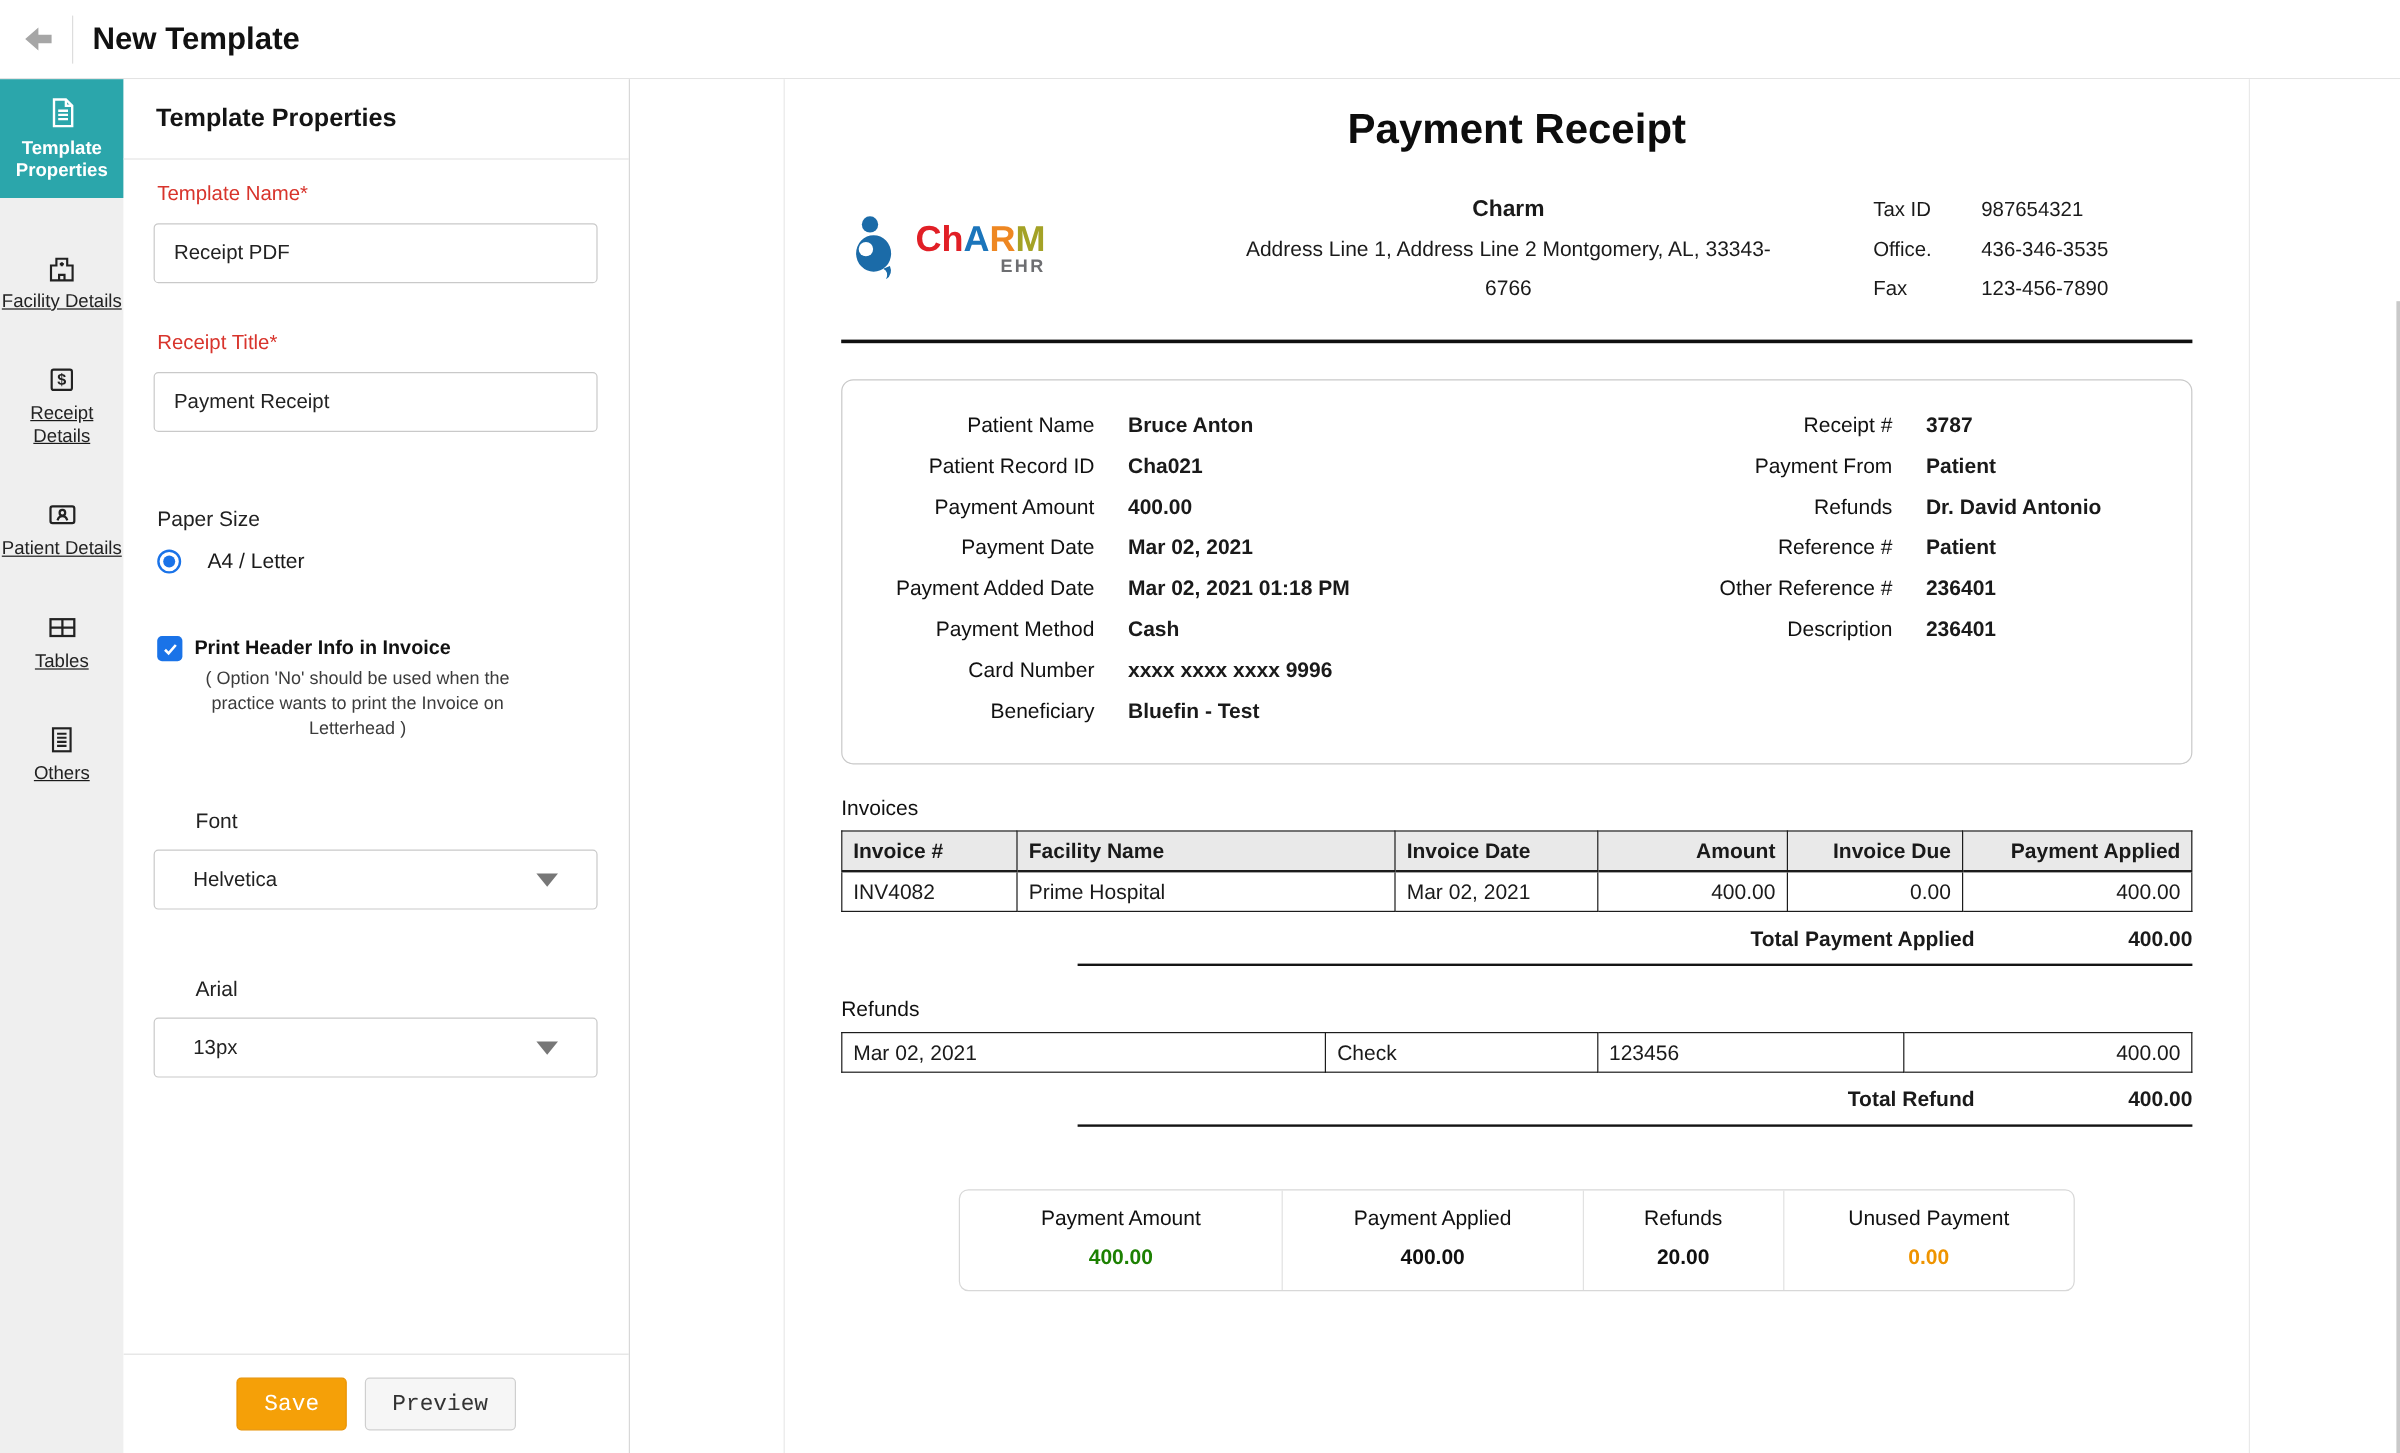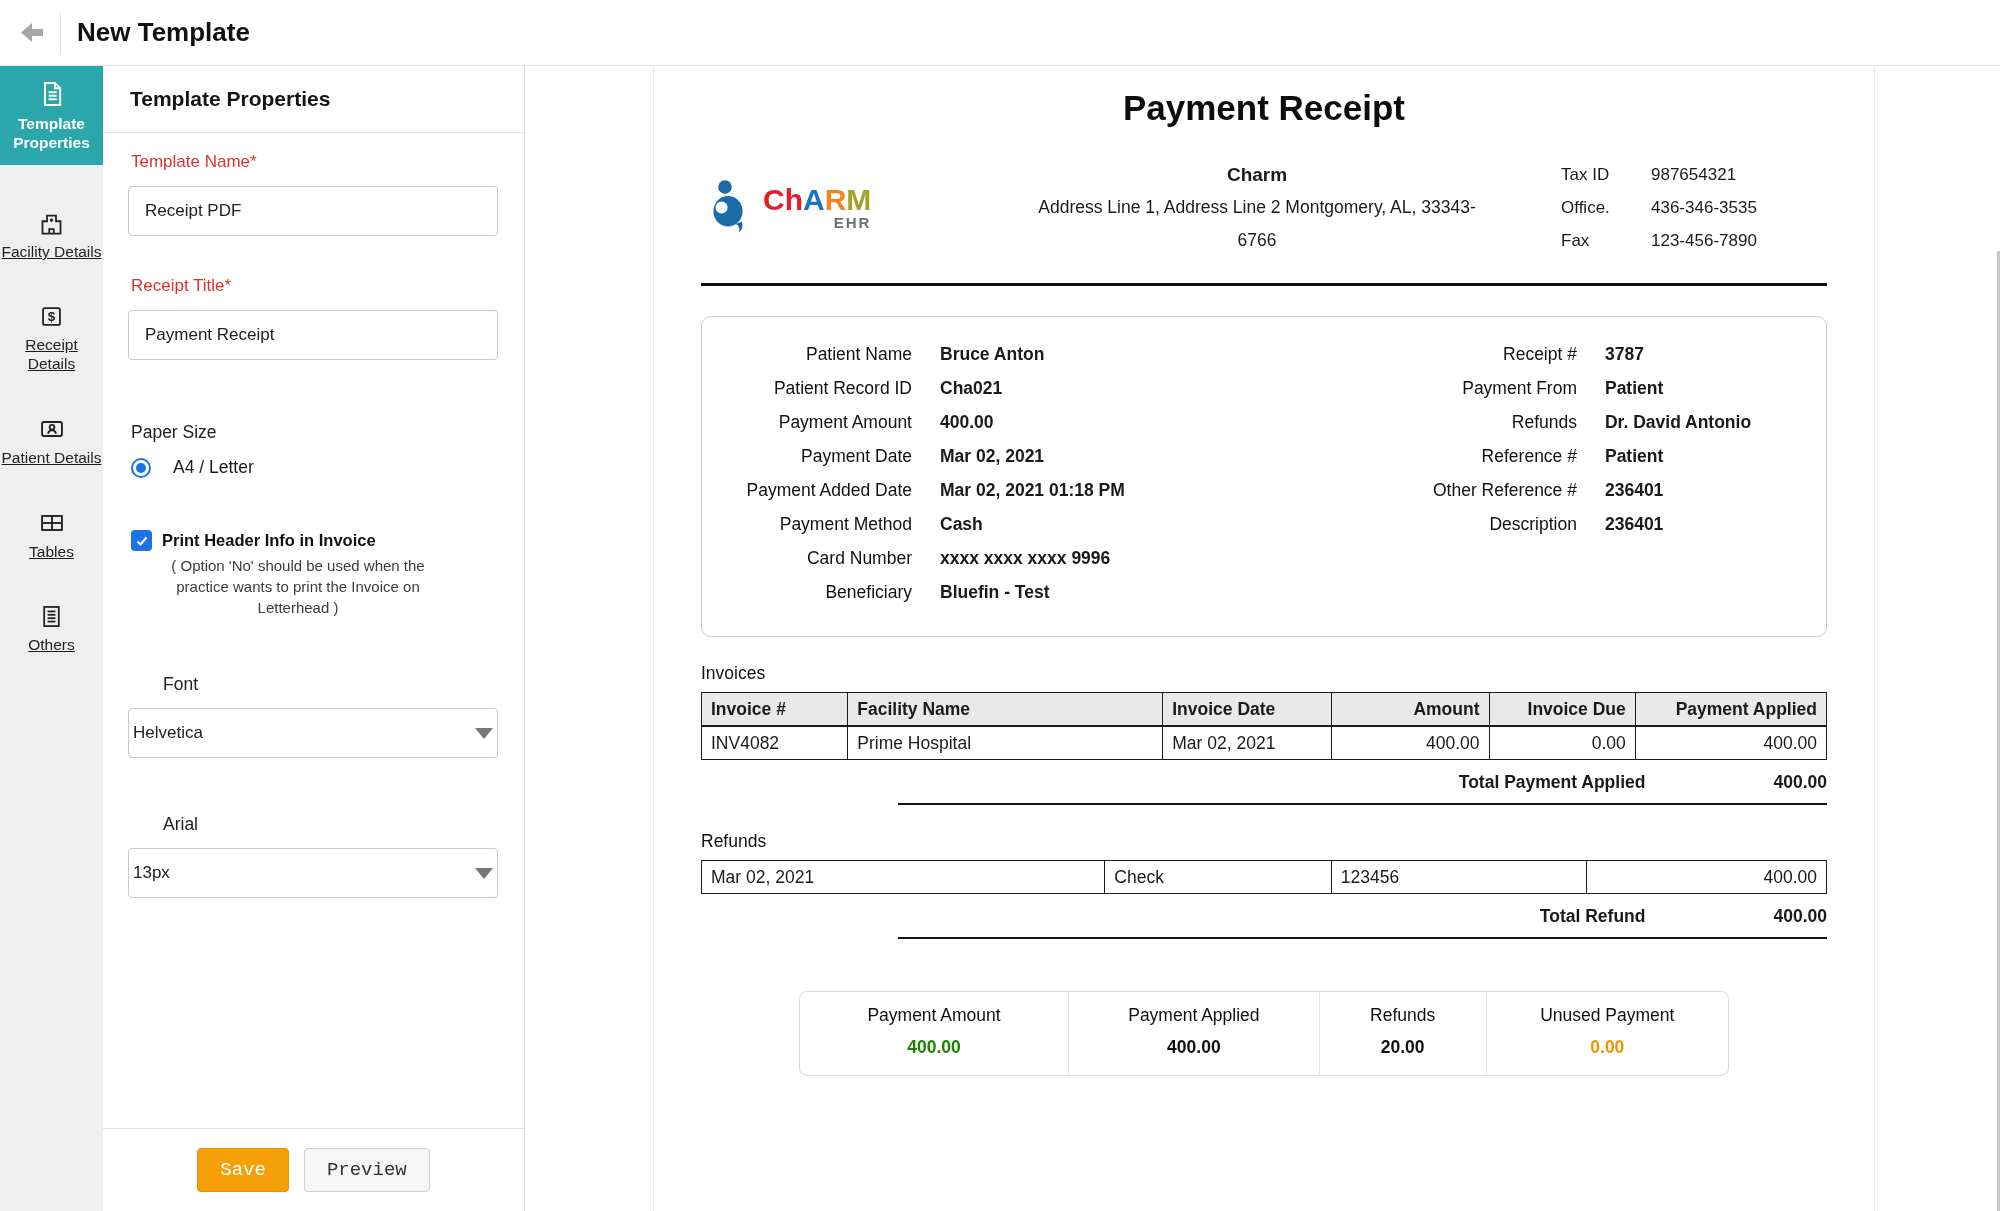--- a/index.html
+++ b/index.html
@@ -45,21 +45,21 @@
   .radio-label { font-size:17.5px; margin-left:22px; }
 
   .check-row { display:flex; align-items:center; margin:52px 0 0 3px; cursor:pointer; }
   .checkbox { width:21px; height:21px; background:#1a73e8; border-radius:4px; flex:0 0 21px;
               display:flex; align-items:center; justify-content:center; }
   .check-label { font-size:16.5px; font-weight:600; margin-left:10px; color:#111; }
   .check-note { font-size:15px; color:#3c3c3c; text-align:center; width:268px; margin:4px 0 0 36px; line-height:21px; }
 
   .select-box { width:370px; height:50px; border:1px solid #c9c9c9; border-radius:4px;
                 display:flex; align-items:center; justify-content:space-between;
-                padding:0 4px; font-size:17px; color:#222; cursor:pointer; margin-top:13px;text-align:right; }
+                padding:0 32px; font-size:17px; color:#222; cursor:pointer; margin-top:13px;text-align:right; }
   .caret-down { width:0; height:0; border-left:9px solid transparent; border-right:9px solid transparent;
                 border-top:11px solid #777; }
 
   .panel-footer { height:83px; border-top:1px solid #e2e2e2; display:flex; align-items:center;
                   justify-content:center; gap:15px; }
   .btn { height:44px; border-radius:4px; font-size:19px; padding:0 22px; cursor:pointer;
          font-family:Liberation Mono, monospace; border:none; }
   .btn-save { background:#f5a008; color:#fff; border:1px solid #e89203; }
   .btn-preview { background:#f6f6f6; color:#333; border:1px solid #cfcfcf; }
 

